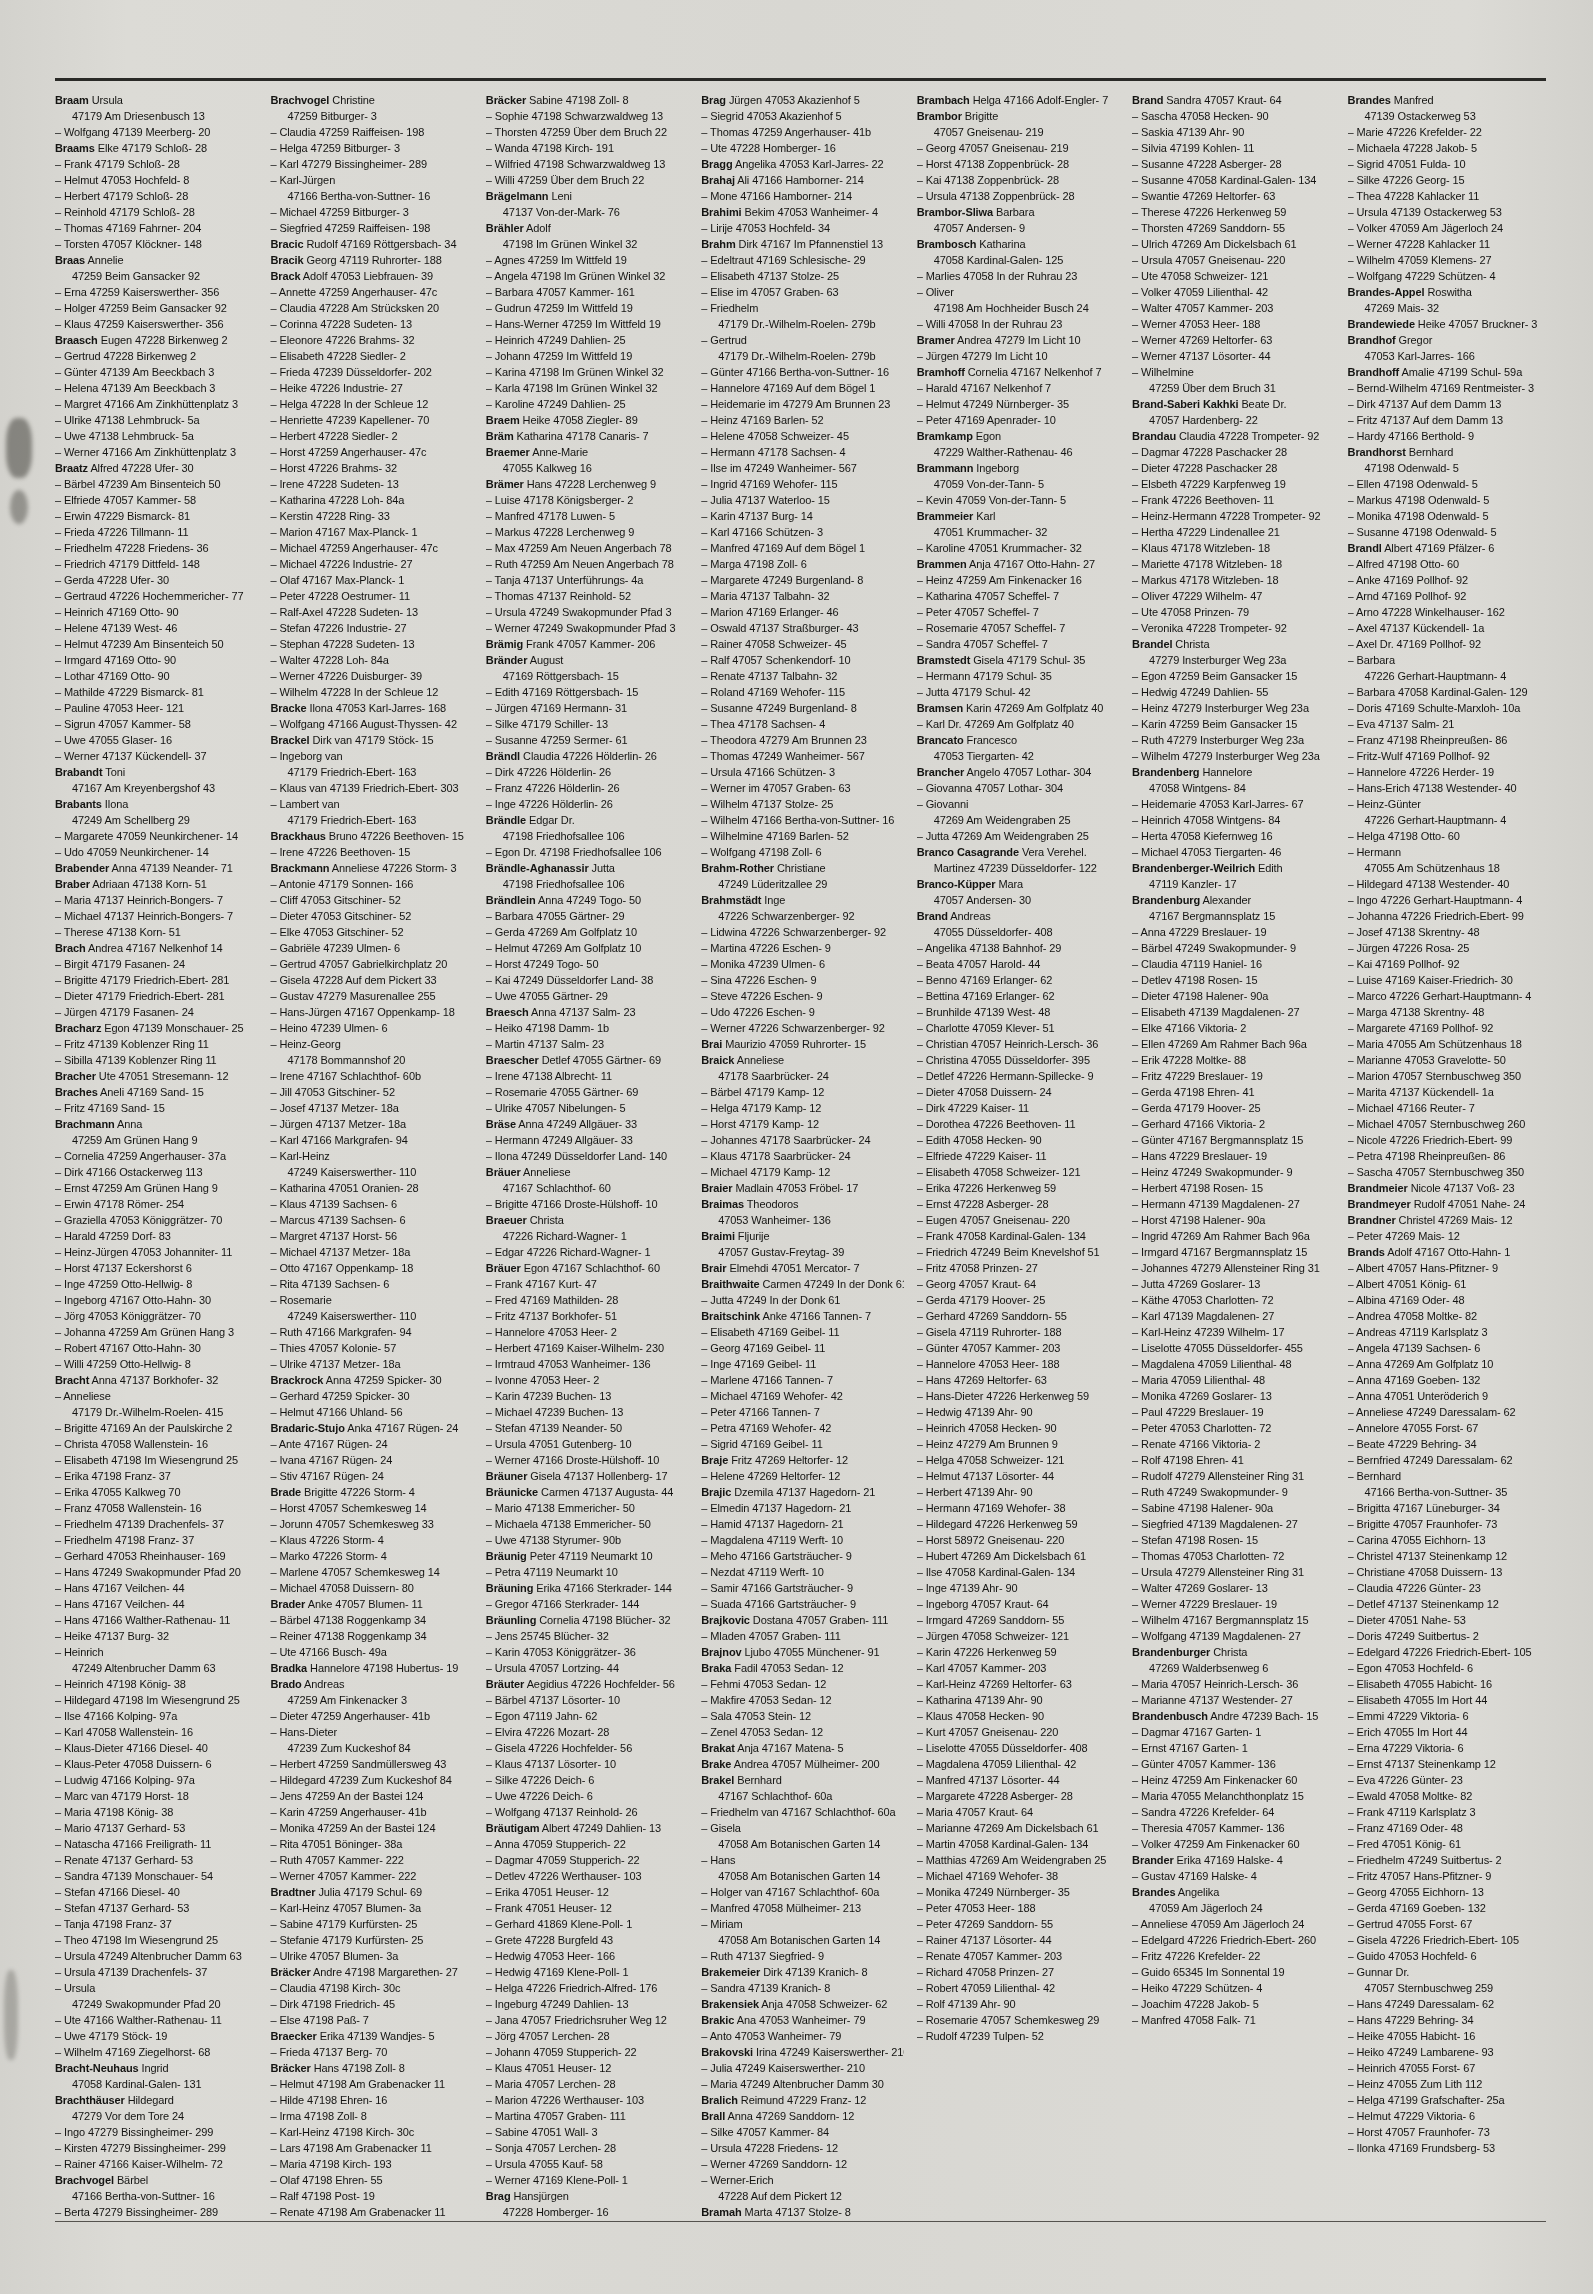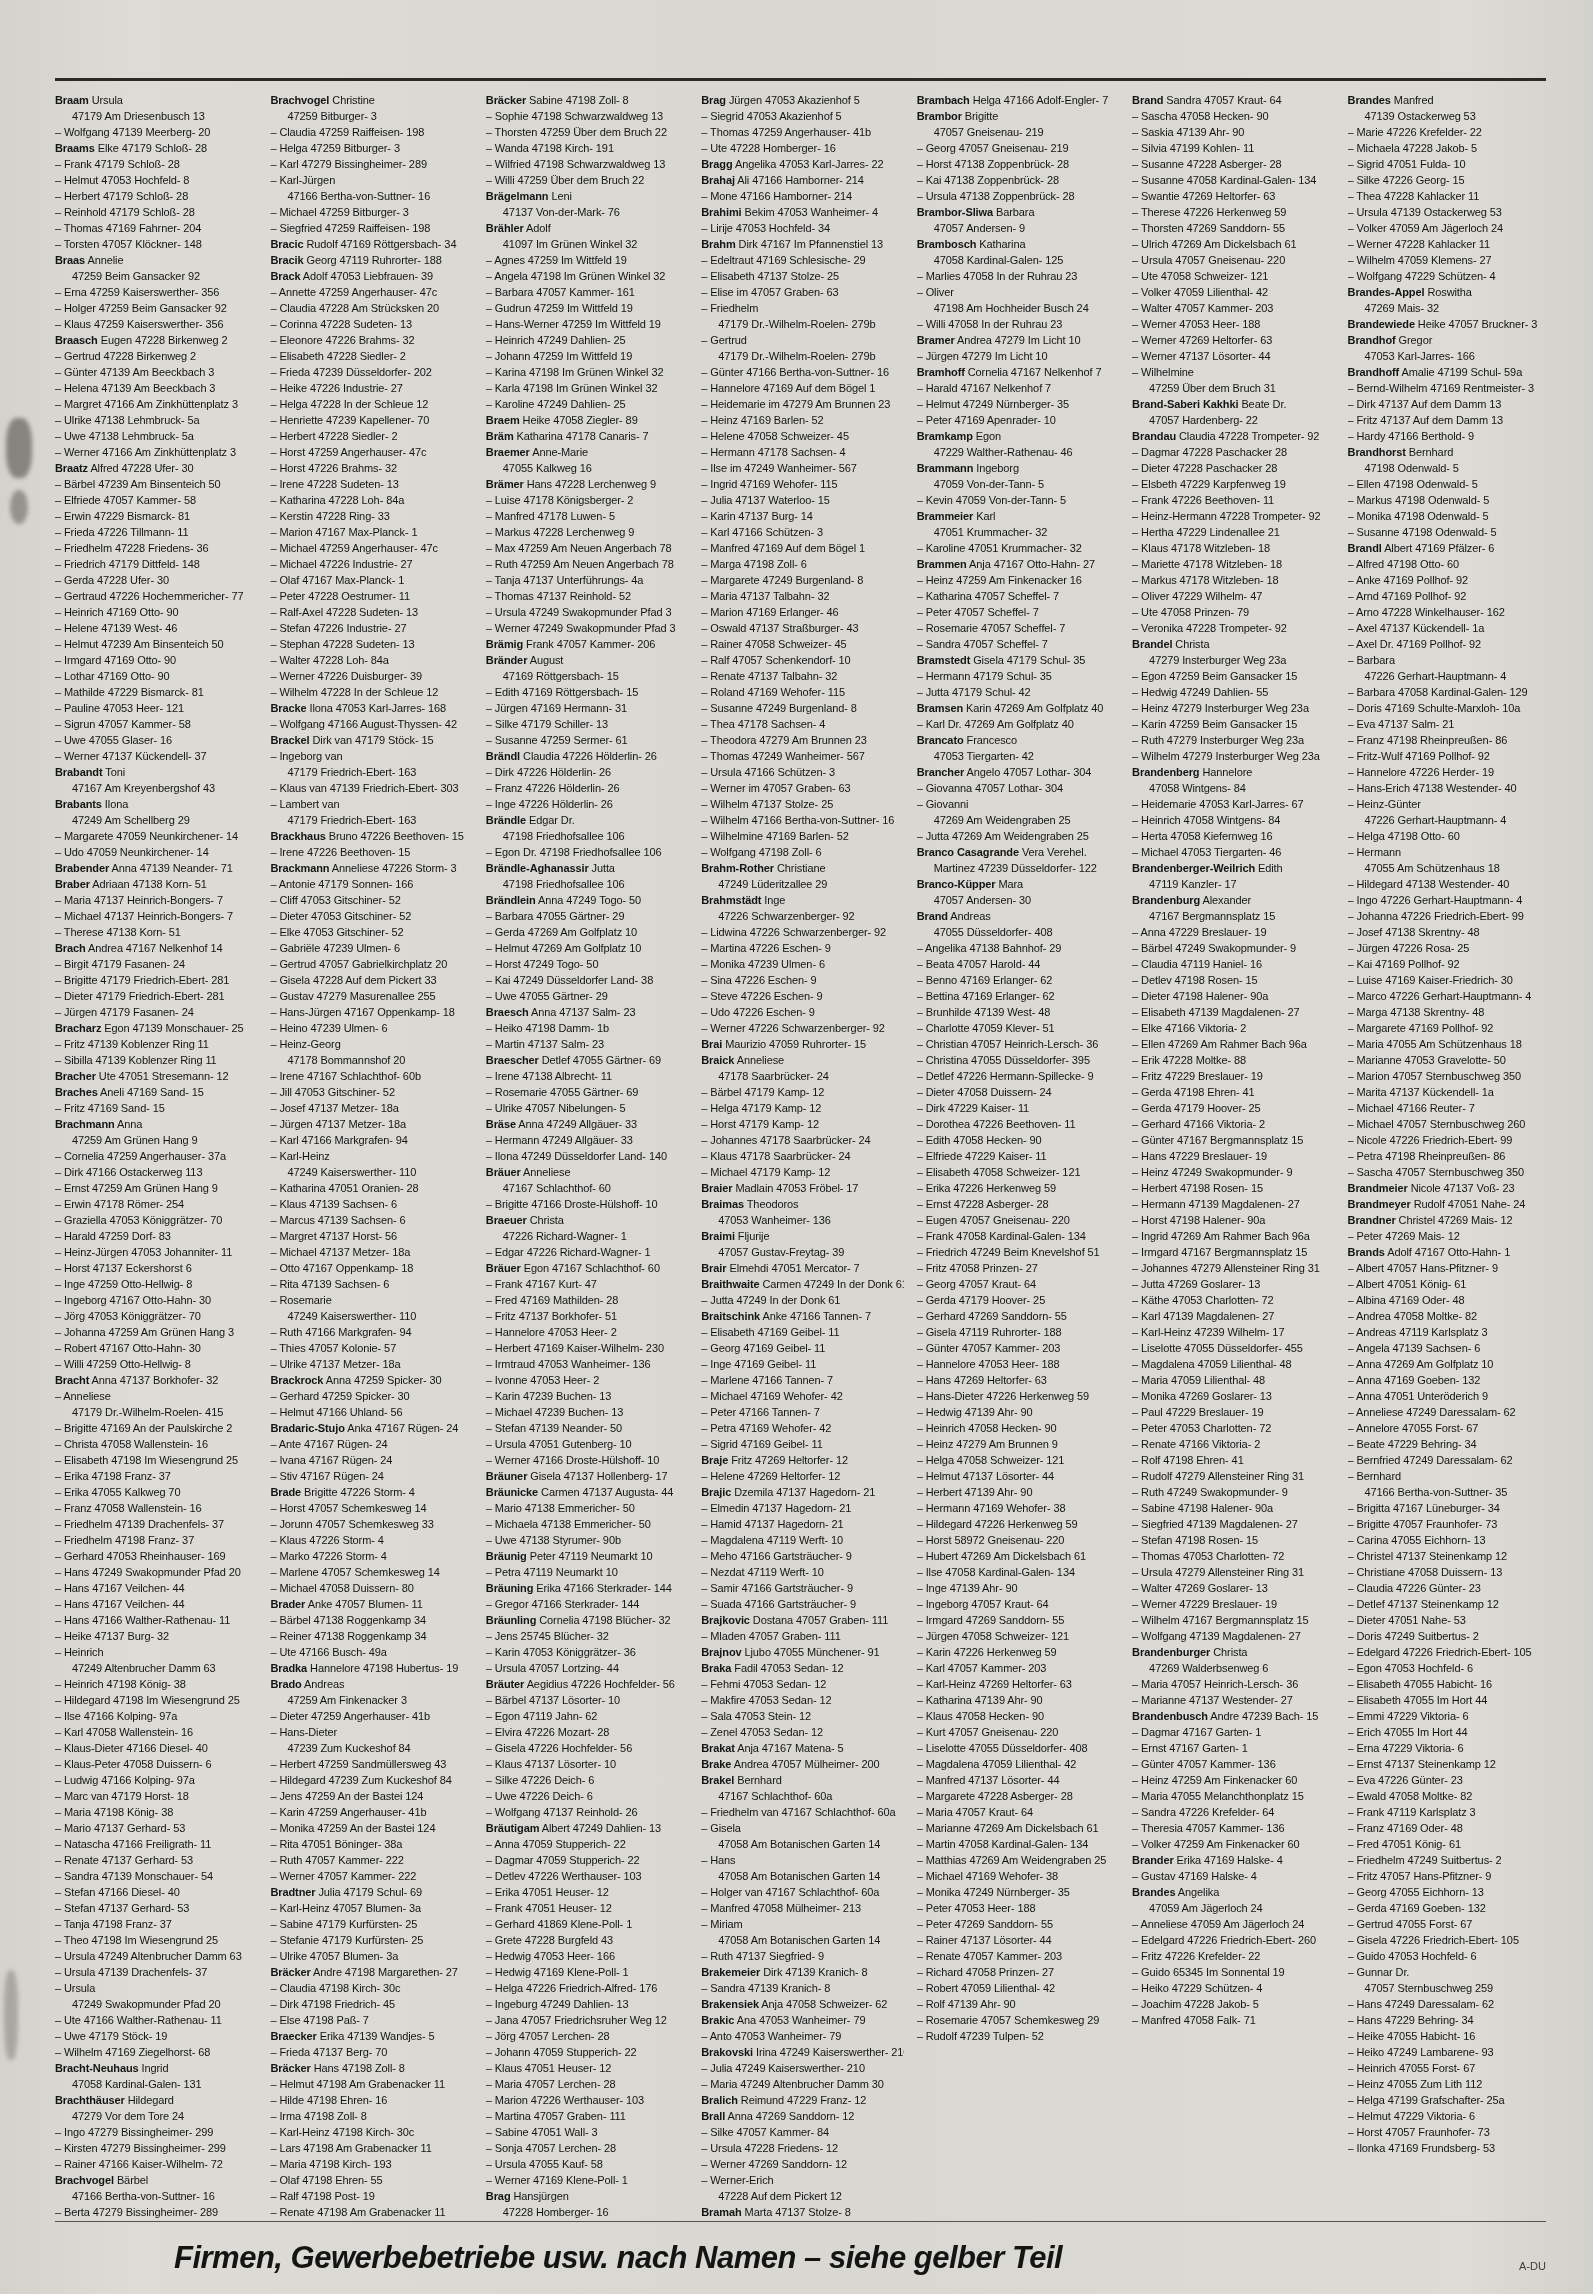--- a/index.html
+++ b/index.html
@@ -347,21 +347,21 @@
       <div class="col">
         <div class="line"><span class="surname">Bräcker</span> Sabine 47198 Zoll- 8</div>
         <div class="line">– Sophie 47198 Schwarzwaldweg 13</div>
         <div class="line">– Thorsten 47259 Über dem Bruch 22</div>
         <div class="line">– Wanda 47198 Kirch- 191</div>
         <div class="line">– Wilfried 47198 Schwarzwaldweg 13</div>
         <div class="line">– Willi 47259 Über dem Bruch 22</div>
         <div class="line"><span class="surname">Brägelmann</span> Leni</div>
         <div class="line indent">47137 Von-der-Mark- 76</div>
         <div class="line"><span class="surname">Brähler</span> Adolf</div>
-        <div class="line indent">41097 Im Grünen Winkel 32</div>
+        <div class="line indent">47198 Im Grünen Winkel 32</div>
         <div class="line">– Agnes 47259 Im Wittfeld 19</div>
         <div class="line">– Angela 47198 Im Grünen Winkel 32</div>
         <div class="line">– Barbara 47057 Kammer- 161</div>
         <div class="line">– Gudrun 47259 Im Wittfeld 19</div>
         <div class="line">– Hans-Werner 47259 Im Wittfeld 19</div>
         <div class="line">– Heinrich 47249 Dahlien- 25</div>
         <div class="line">– Johann 47259 Im Wittfeld 19</div>
         <div class="line">– Karina 47198 Im Grünen Winkel 32</div>
         <div class="line">– Karla 47198 Im Grünen Winkel 32</div>
         <div class="line">– Karoline 47249 Dahlien- 25</div>
@@ -988,19 +988,15 @@
         <div class="line">– Heinrich 47055 Forst- 67</div>
         <div class="line">– Heinz 47055 Zum Lith 112</div>
         <div class="line">– Helga 47199 Grafschafter- 25a</div>
         <div class="line">– Helmut 47229 Viktoria- 6</div>
         <div class="line">– Horst 47057 Fraunhofer- 73</div>
         <div class="line">– Ilonka 47169 Frundsberg- 53</div>
       </div>
     </div>
 
   <div class="footer-rule"></div>
-  <div class="footer">
-    <span class="footer-notice">Firmen, Gewerbebetriebe usw. nach Namen – siehe gelber Teil</span>
-    <span class="footer-code">A-DU</span>
-  </div>
 
 </div>
 
 
 </body></html>

